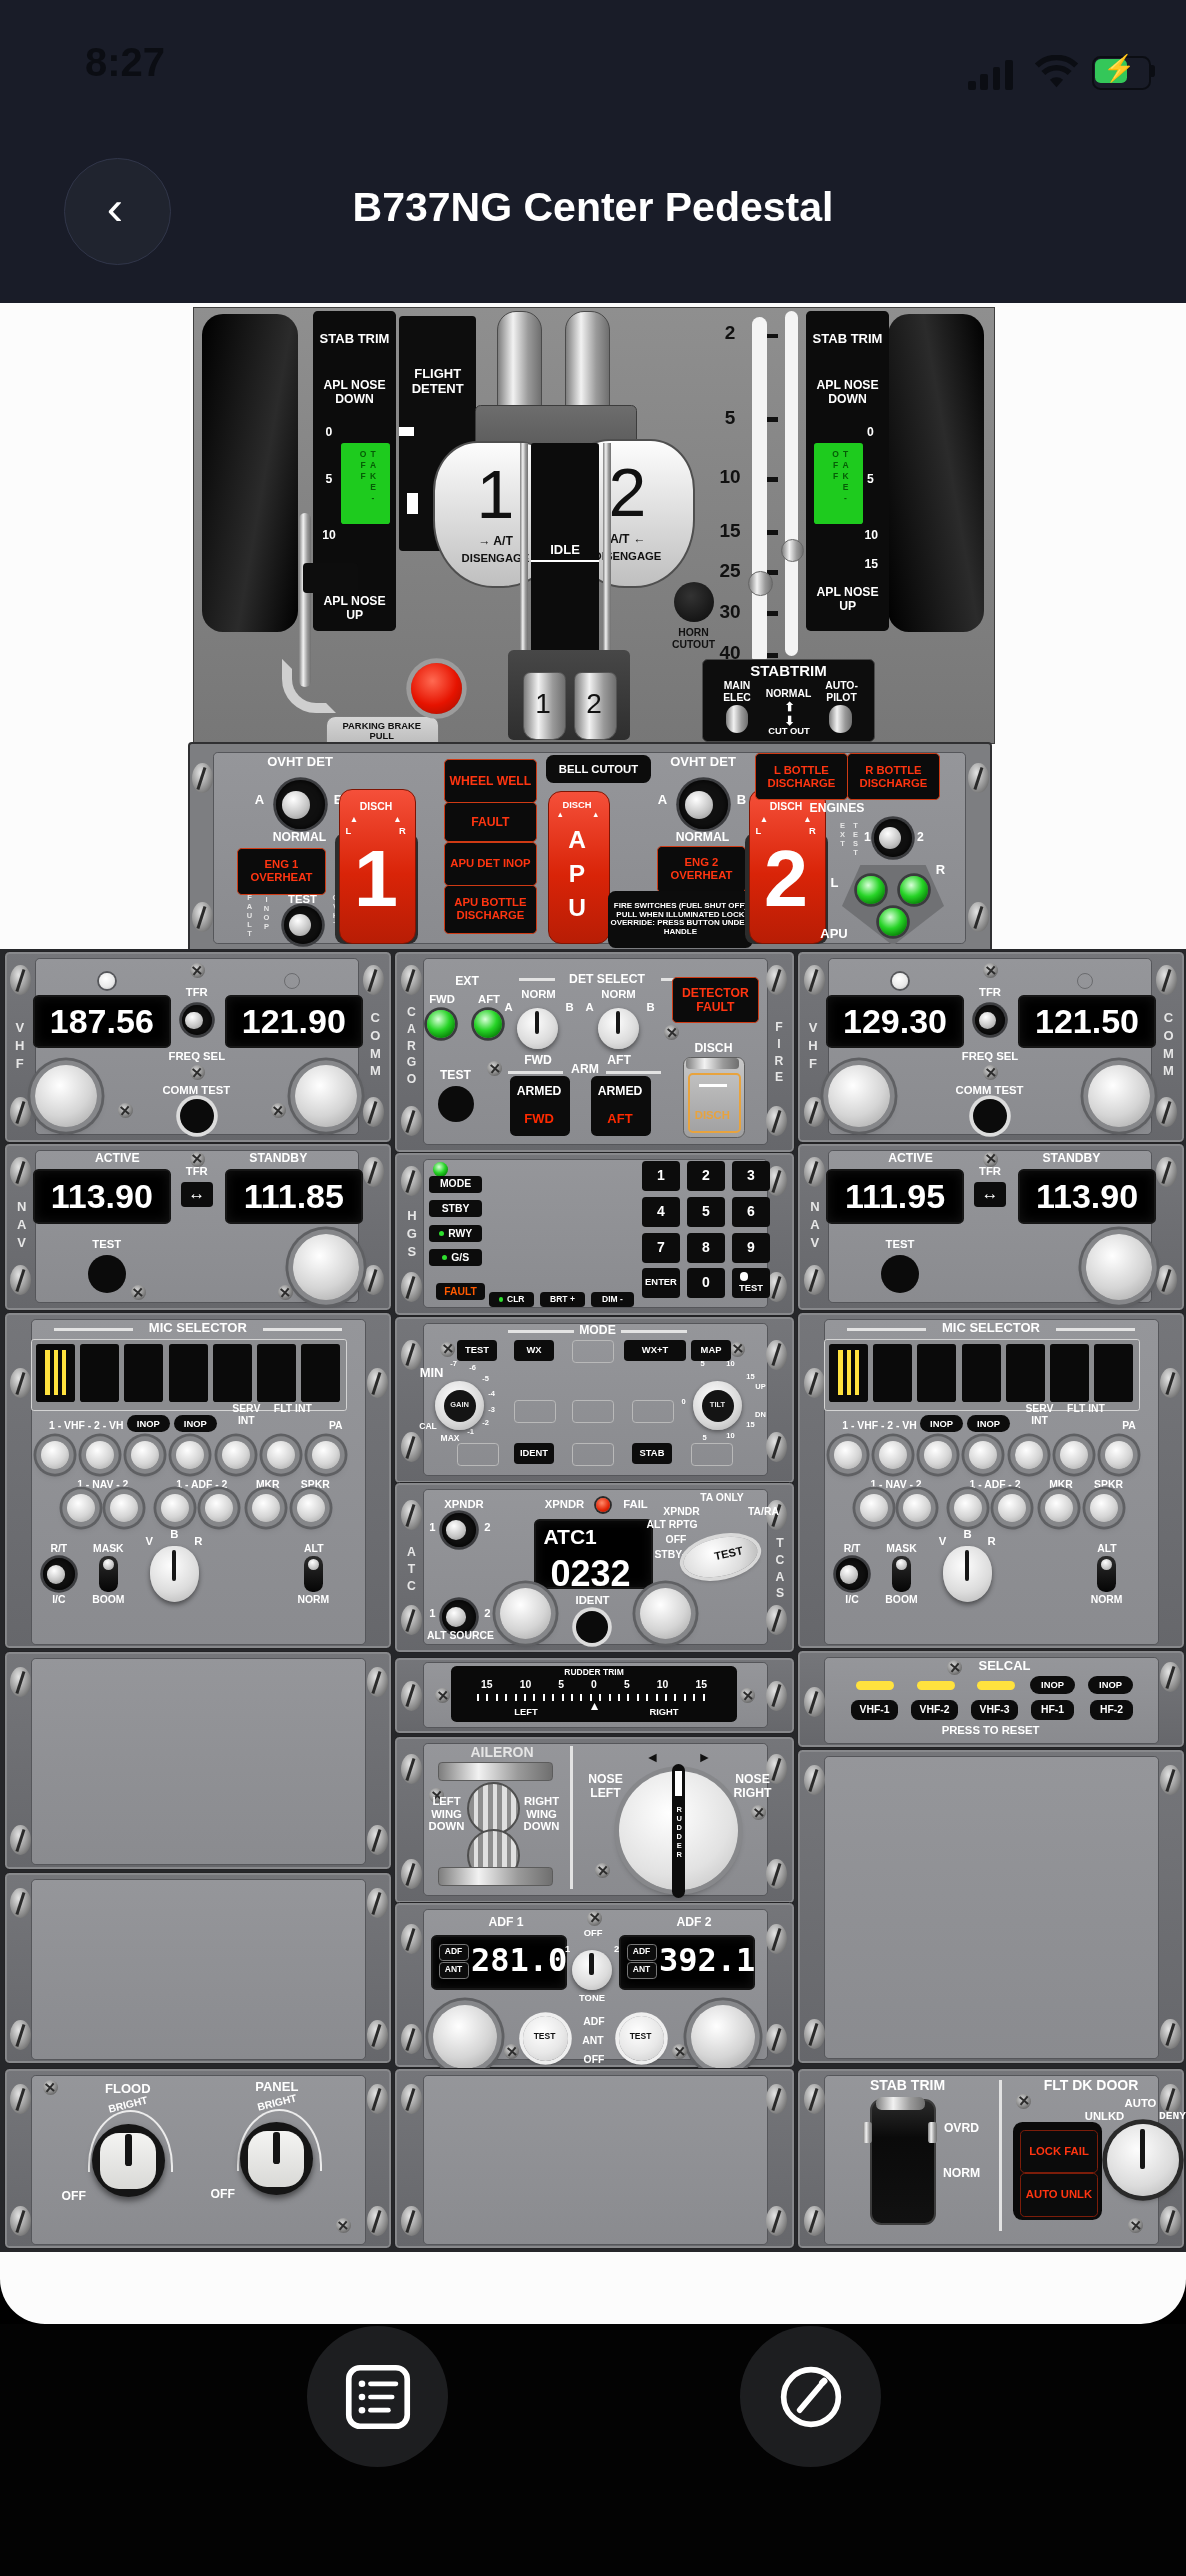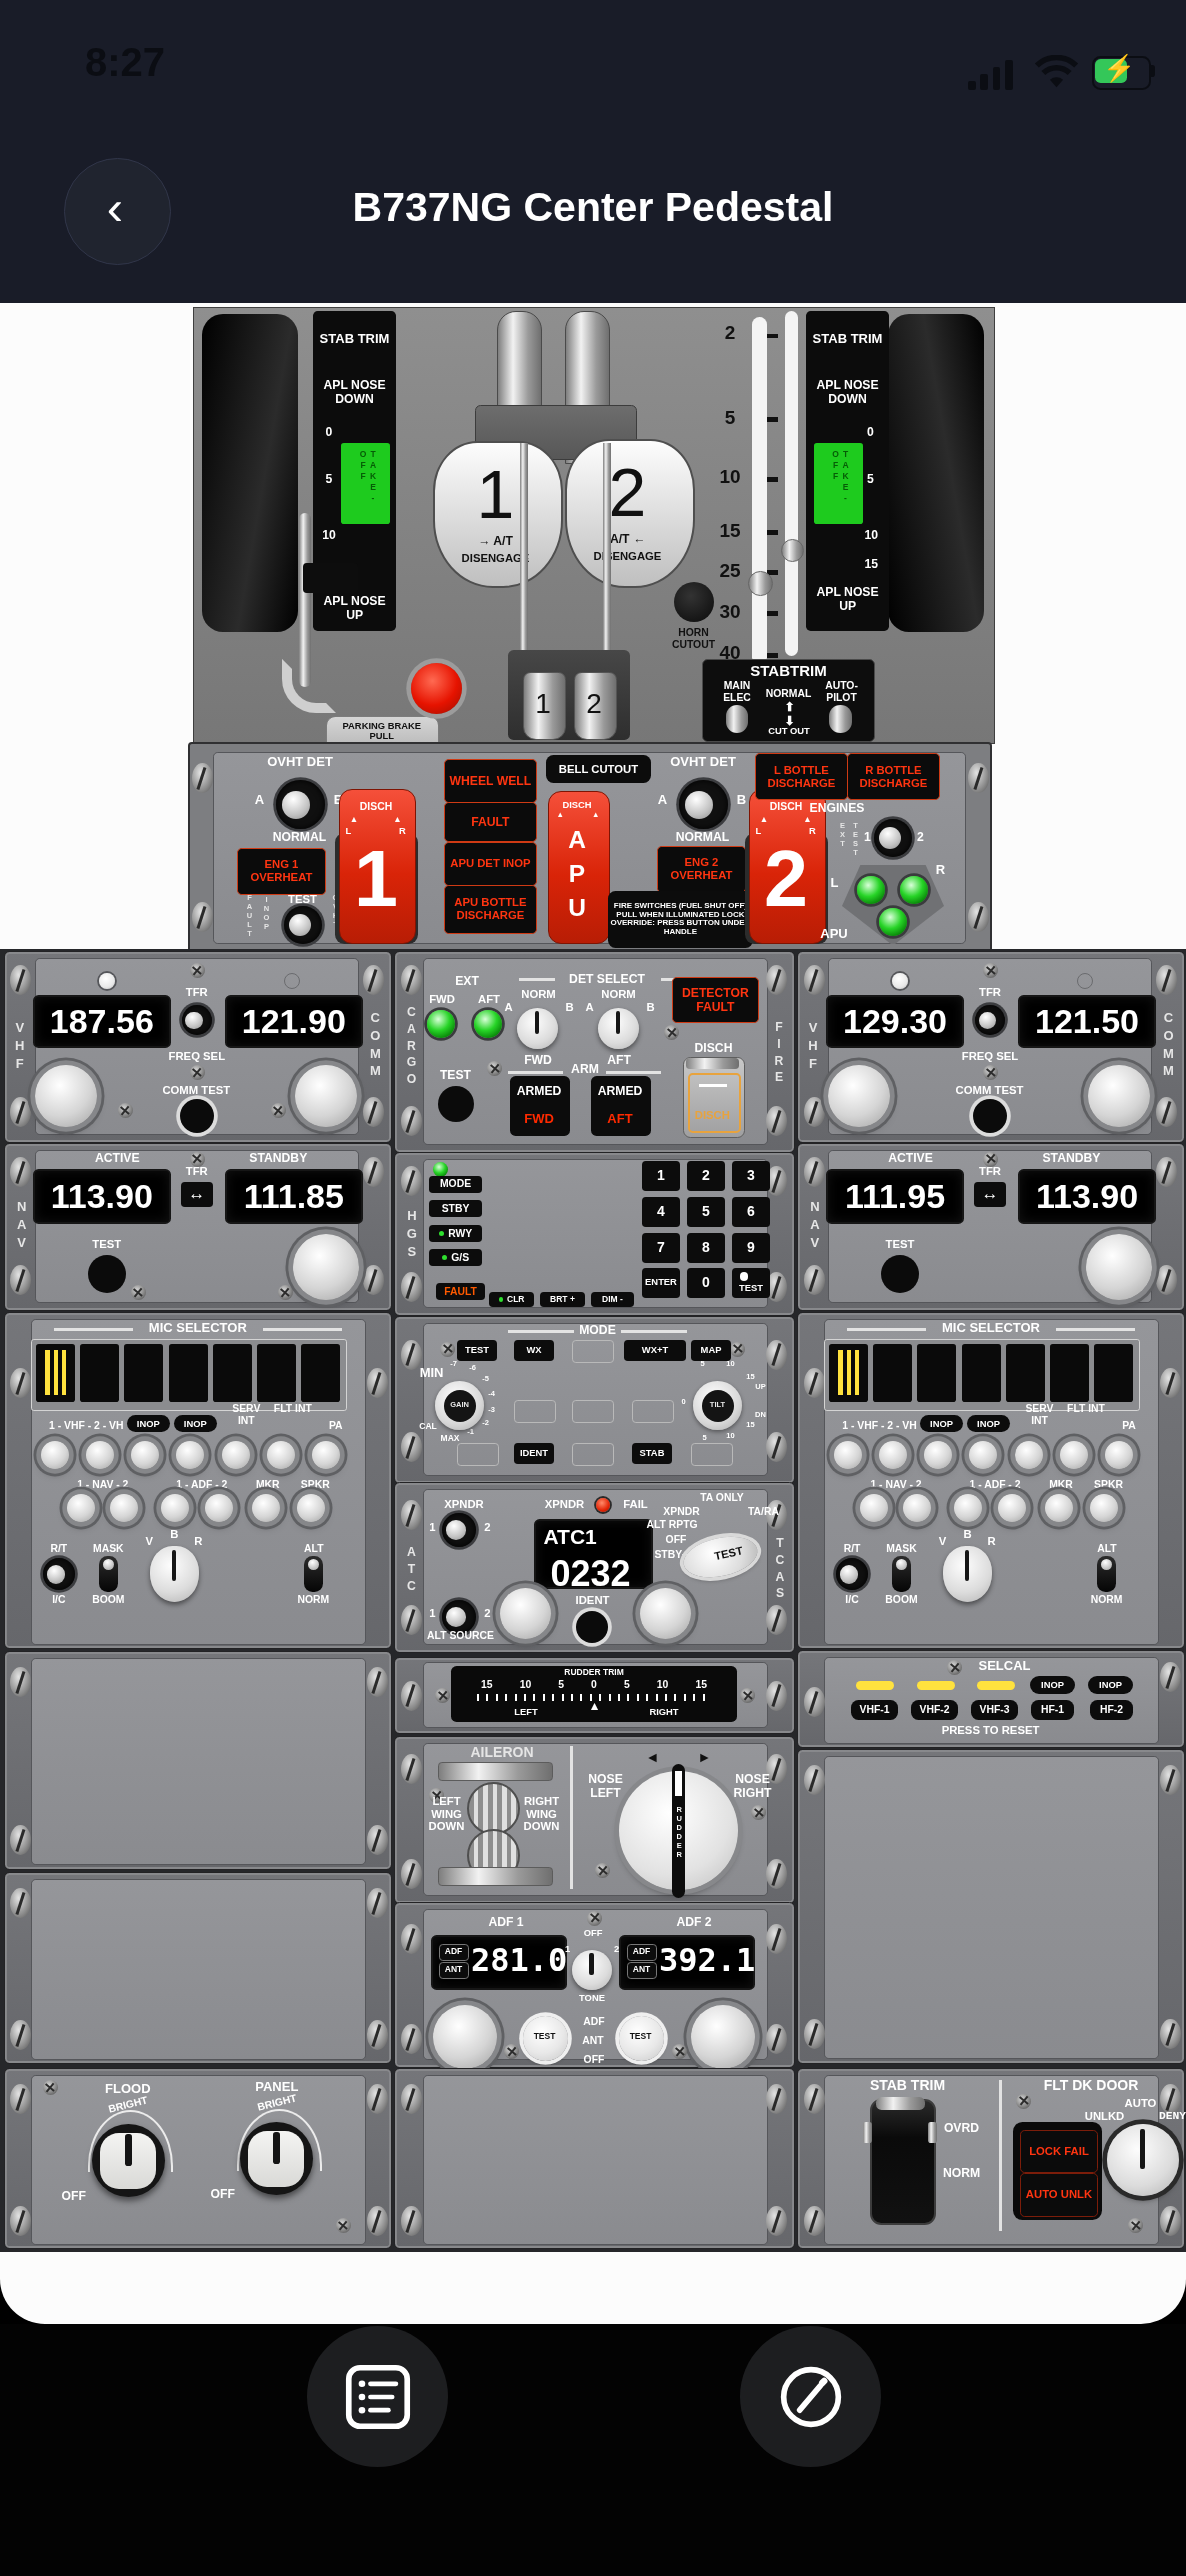--- a/index.html
+++ b/index.html
@@ -80,38 +80,47 @@
     <div class="t" style="left:7.5px;top:115px;width:17px;font-size:12.2px;">0</div>
     <div class="abs" style="left:28px;top:132px;width:49px;height:81px;background:#1ecb1e;border-radius:2.8px;">
       <div class="vt" style="position:absolute;left:17px;top:5.6px;font-size:8.5px;color:#065d06;letter-spacing:0.9px;">TAKE-OFF</div>
     </div>
     <div class="t" style="left:7.5px;top:162px;width:17px;font-size:12.2px;">5</div>
     <div class="t" style="left:3.8px;top:218px;width:24.5px;font-size:12.2px;">10</div>
     <div class="t" style="left:3.8px;top:256px;width:24.5px;font-size:12.2px;">15</div>
     <div class="t" style="left:5.6px;top:284px;width:72px;font-size:12.2px;">APL NOSE UP</div>
   </div>
 
+  <div class="abs" style="left:399px;top:316px;width:77px;height:235px;background:#0d0d0d;border-radius:3.8px;">
+    <div class="t" style="left:4.7px;top:51px;width:68px;font-size:13px;">FLIGHT DETENT</div>
+    <div class="abs" style="left:0;top:111px;width:15px;height:8.5px;background:#fff;"></div>
+    <div class="abs" style="left:7.5px;top:177px;width:11.3px;height:21px;background:#fff;"></div>
+  </div>
 
   <div class="abs metal" style="left:497px;top:311px;width:43px;height:151px;border-radius:19px 19px 0 0;border:1.9px solid #4a4a4a;"></div>
   <div class="abs metal" style="left:565px;top:311px;width:43px;height:151px;border-radius:19px 19px 0 0;border:1.9px solid #4a4a4a;"></div>
   <div class="abs" style="left:475px;top:405px;width:160px;height:53px;background:linear-gradient(#6d6d6d,#575757);border:1.9px solid #3c3c3c;border-radius:5.6px;"></div>
 
   <div class="abs" style="left:433px;top:441px;width:126px;height:143px;background:linear-gradient(#fdfdfd,#bfbfbf);border:2.8px solid #4f4f4f;border-radius:34% 34% 46% 46%;">
     <div class="t tk" style="left:0;top:13px;width:121px;font-size:68px;font-weight:normal;">1</div>
     <div class="t tk" style="left:0;top:92px;width:121px;font-size:12.2px;">→ A/T</div>
     <div class="t tk" style="left:0;top:109px;width:121px;font-size:11.3px;">DISENGAGE</div>
   </div>
   <div class="abs" style="left:565px;top:439px;width:126px;height:145px;background:linear-gradient(#fdfdfd,#bfbfbf);border:2.8px solid #4f4f4f;border-radius:34% 34% 46% 46%;">
     <div class="t tk" style="left:0;top:13px;width:121px;font-size:68px;font-weight:normal;">2</div>
     <div class="t tk" style="left:0;top:92px;width:121px;font-size:12.2px;">A/T ←</div>
     <div class="t tk" style="left:0;top:109px;width:121px;font-size:11.3px;">DISENGAGE</div>
   </div>
 
   <div class="abs metal" style="left:520px;top:443px;width:7.5px;height:235px;"></div>
   <div class="abs metal" style="left:603px;top:443px;width:7.5px;height:235px;"></div>
+  <div class="abs" style="left:531px;top:443px;width:68px;height:237px;background:#0c0c0c;border-radius:2.8px;">
+    <div class="t" style="left:0;top:100px;width:68px;font-size:13px;border-bottom:2.8px solid #fff;padding-bottom:2.8px;">IDLE</div>
+    <div class="t" style="left:0;top:211px;width:68px;font-size:11.3px;border-top:2.8px solid #fff;padding-top:2.8px;">CUTOFF</div>
+  </div>
   <div class="abs" style="left:508px;top:650px;width:122px;height:90px;background:linear-gradient(#474747,#2e2e2e);border-radius:5.6px;"></div>
   <div class="abs metal" style="left:523px;top:672px;width:41px;height:66px;border-radius:7.5px 7.5px 13px 13px;border:1.9px solid #555;">
     <div class="t tk" style="left:0;top:15px;width:38px;font-size:28px;font-weight:normal;">1</div>
   </div>
   <div class="abs metal" style="left:574px;top:672px;width:41px;height:66px;border-radius:7.5px 7.5px 13px 13px;border:1.9px solid #555;">
     <div class="t tk" style="left:0;top:15px;width:38px;font-size:28px;font-weight:normal;">2</div>
   </div>
 
   <div class="abs" style="left:712px;top:311px;width:94px;height:377px;">
     <div class="abs" style="left:40px;top:5.6px;width:15px;height:348px;background:#f4f4f4;border-radius:7.5px;"></div>

